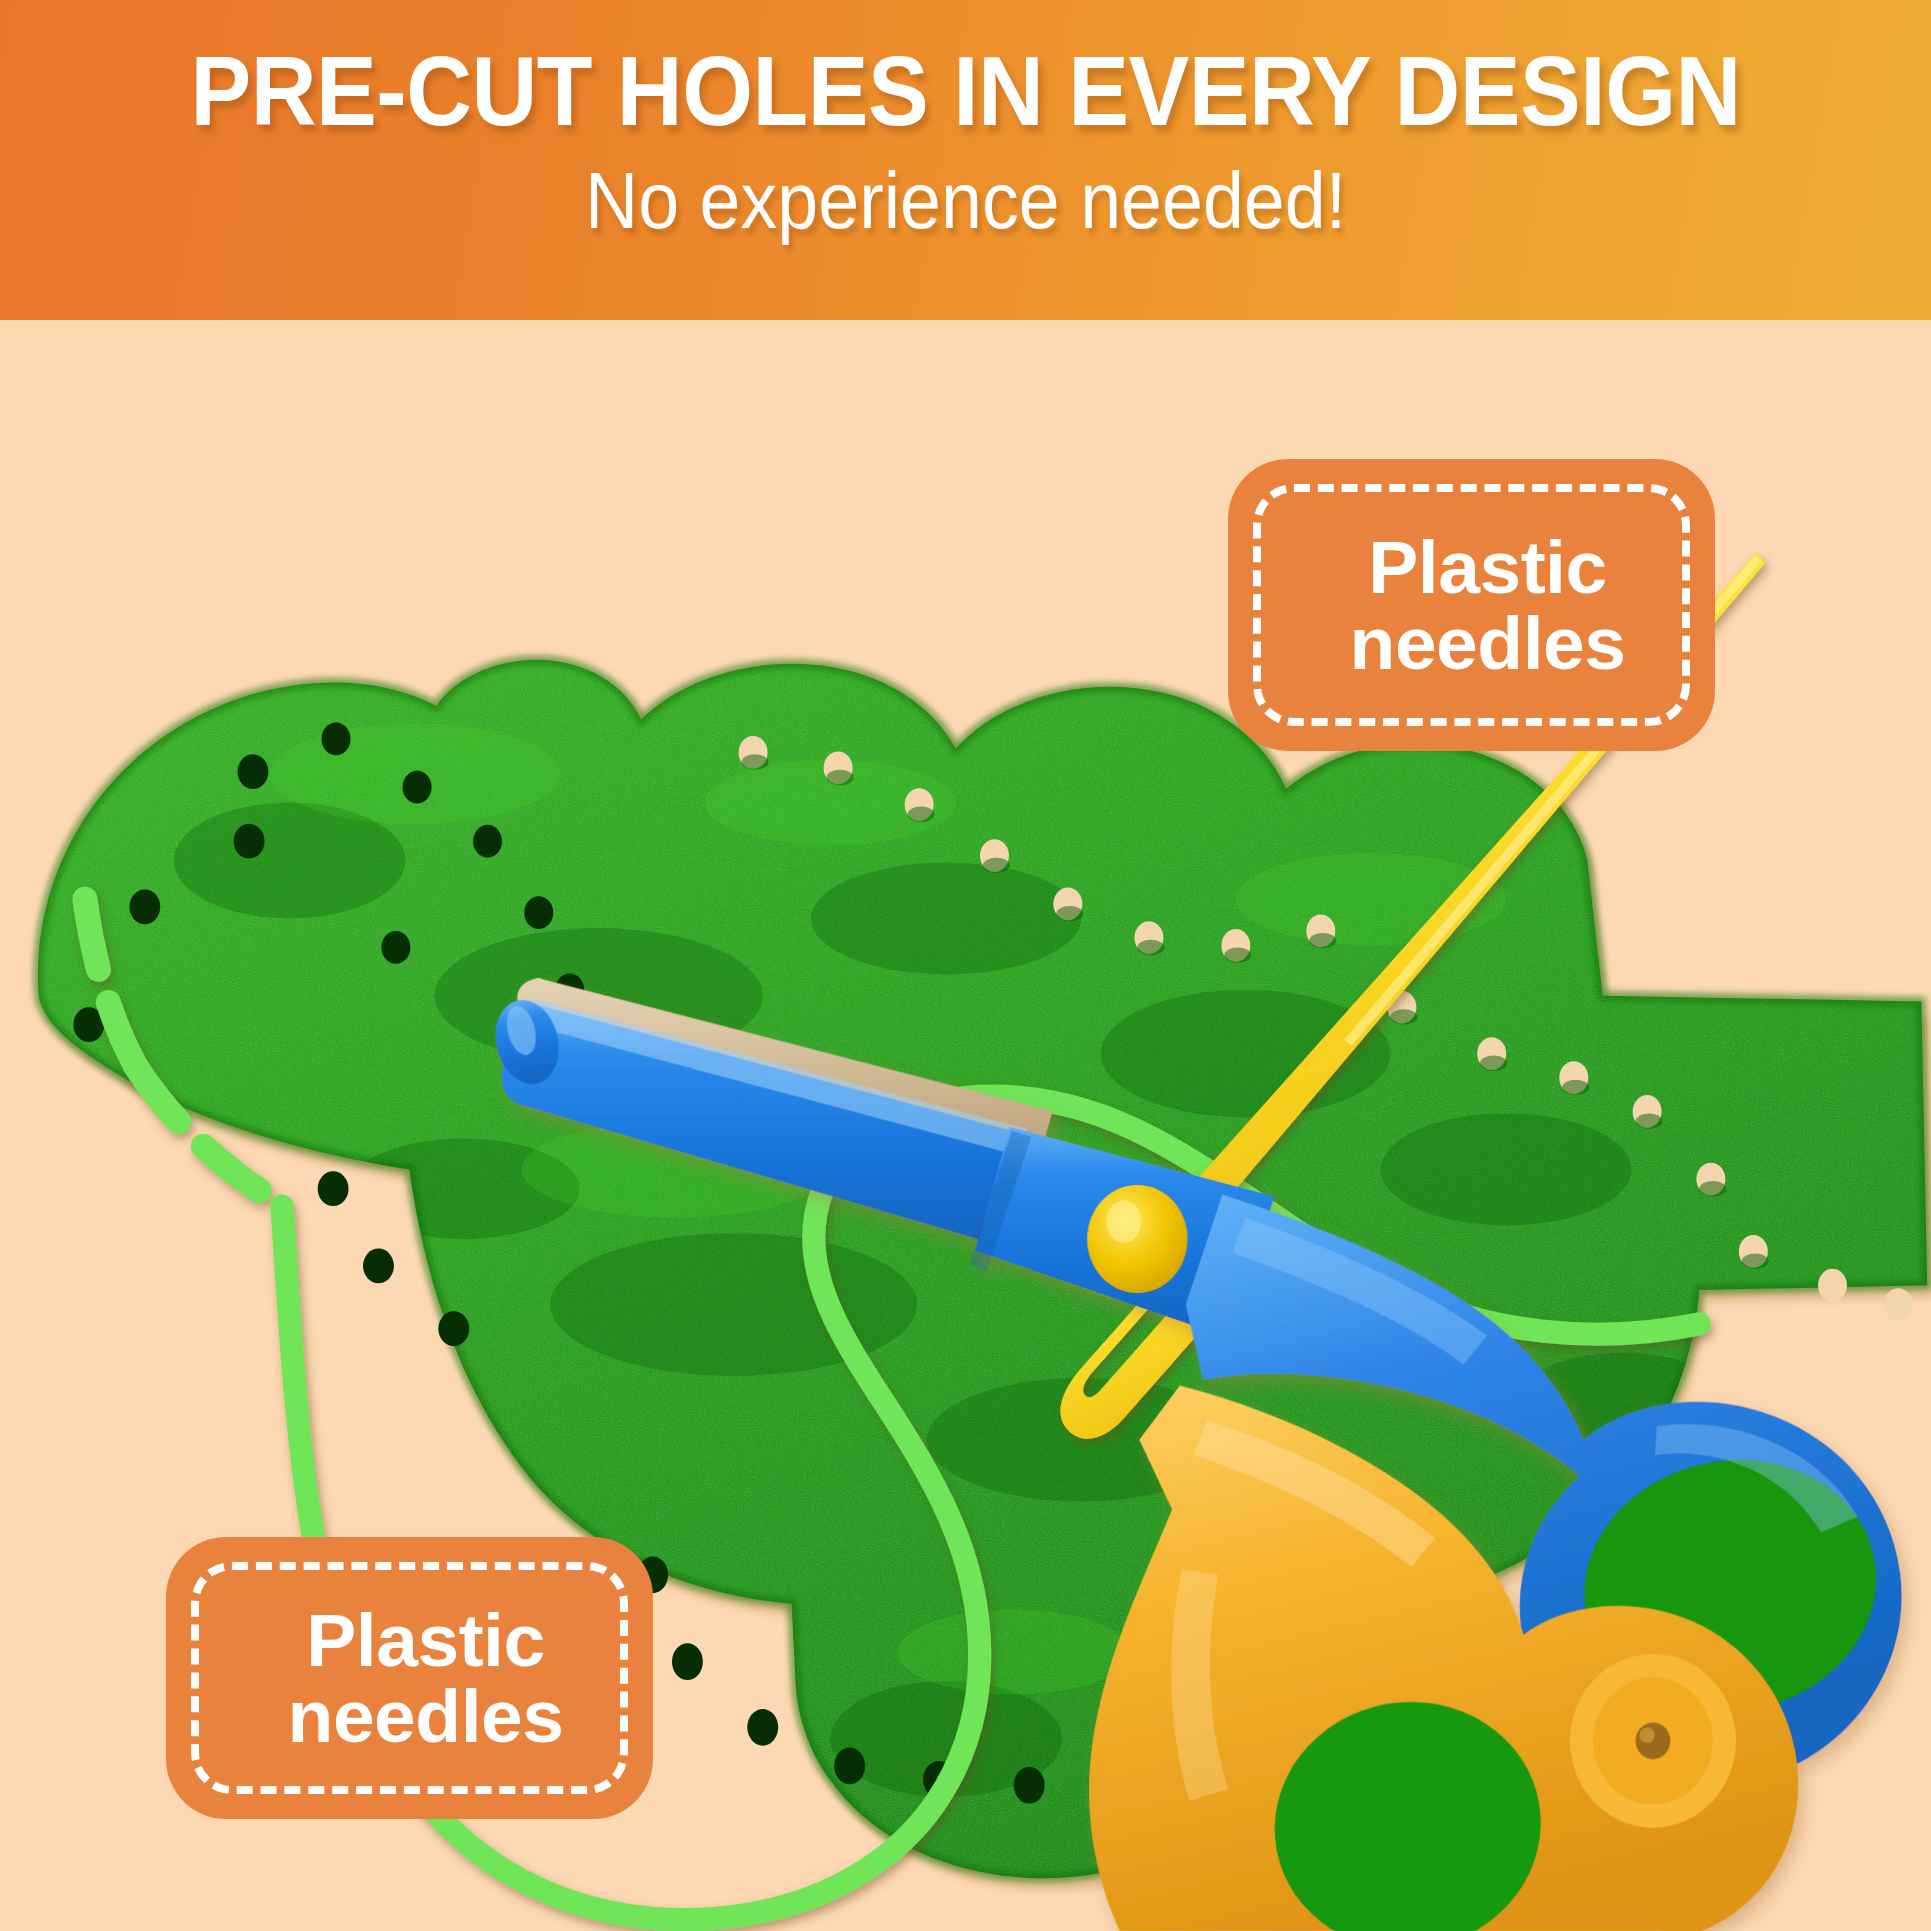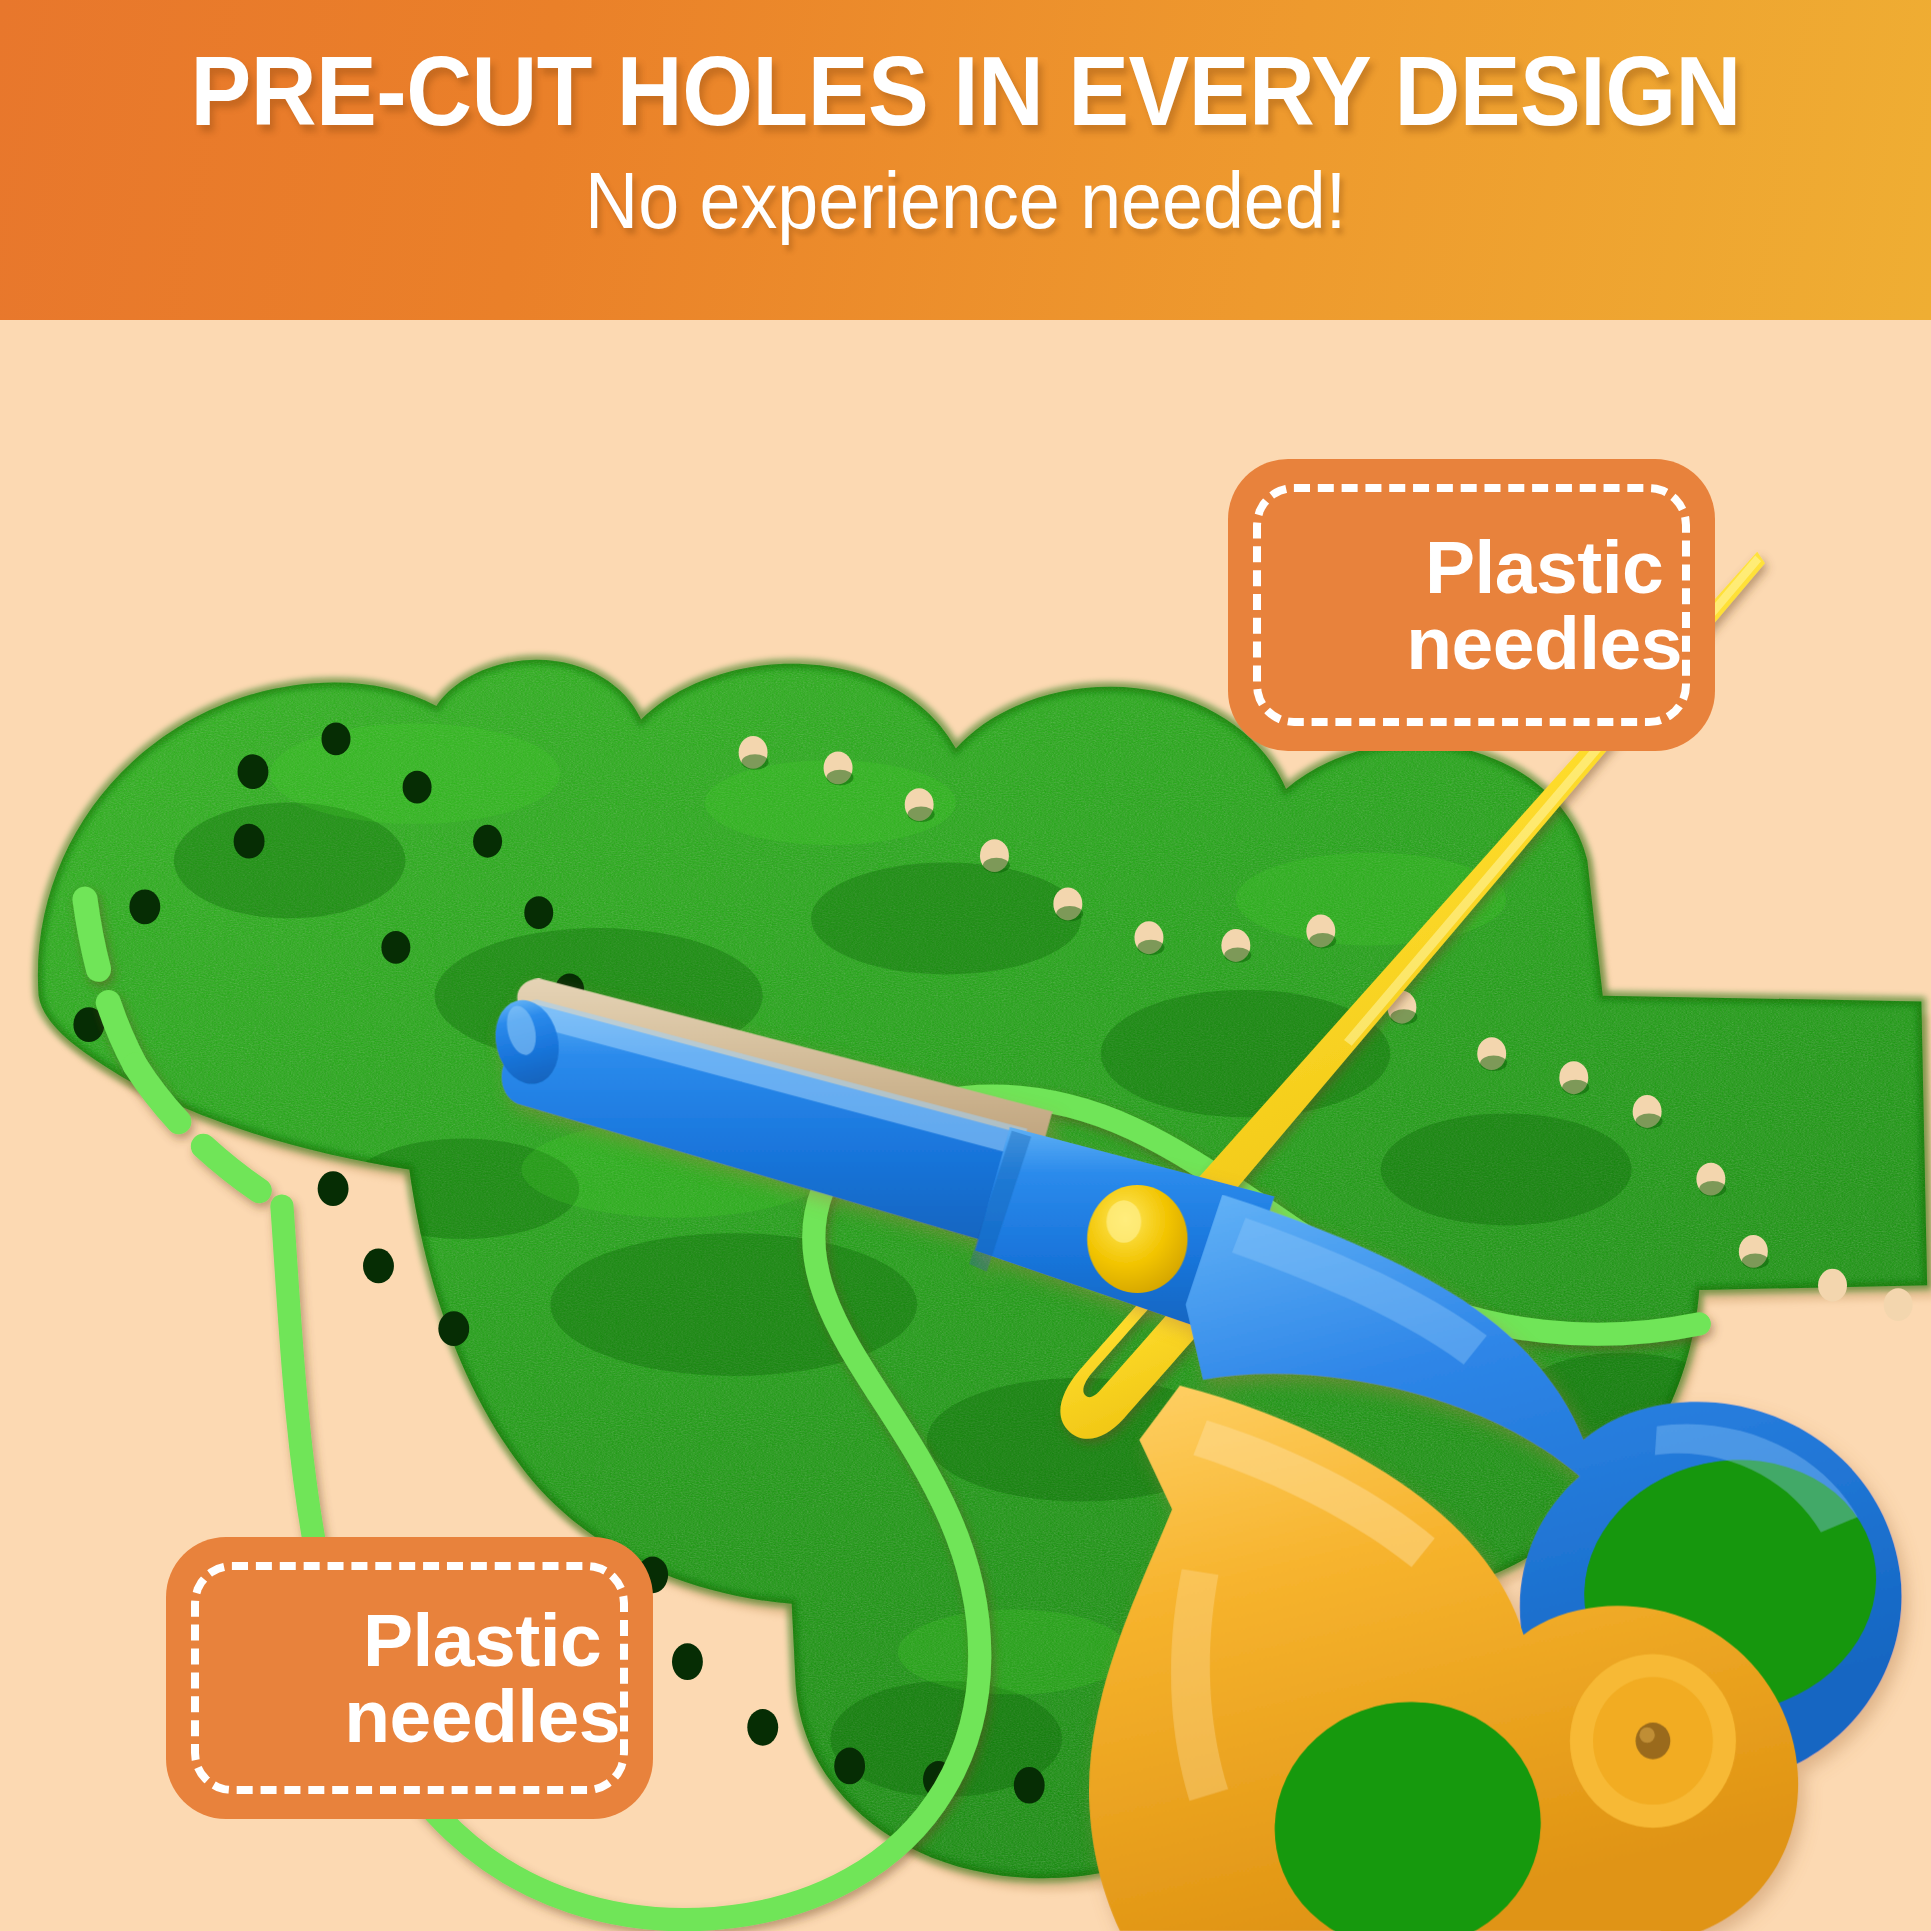--- a/index.html
+++ b/index.html
@@ -46,21 +46,21 @@
 
   
   #scene { position:absolute; left:0; top:320px; width:1931px; height:1611px; overflow:hidden; }
   #scene svg.layer { position:absolute; left:0; top:0; width:1931px; height:1611px; }
 
   
   .callout {
     position:absolute; z-index:60;
     background:#E8823C;
     border-radius:60px;
-    display:flex; align-items:center; justify-content:flex-end;padding-left:32px;
+    display:flex; align-items:center; justify-content:center;padding-left:32px;
   }
   .callout .stitch {
     position:absolute; left:25px; top:25px; right:25px; bottom:25px;
     border:8.7px dashed #FFFFFF;
     border-radius:41px;
     pointer-events:none;
   }
   .callout .ctext {
     position:relative; z-index:2;
     color:#FFFFFF; font-weight:bold;

